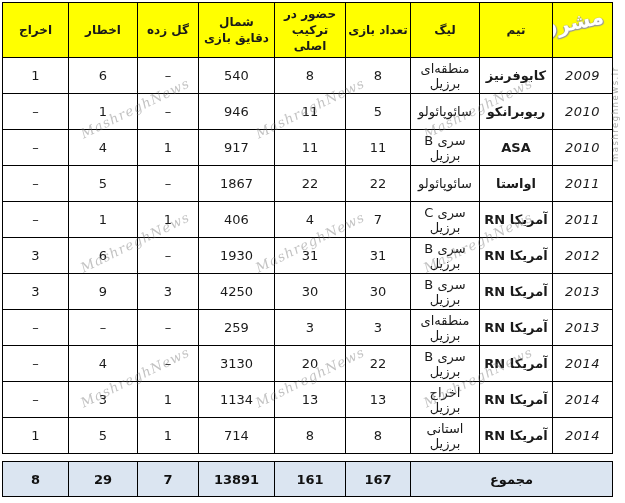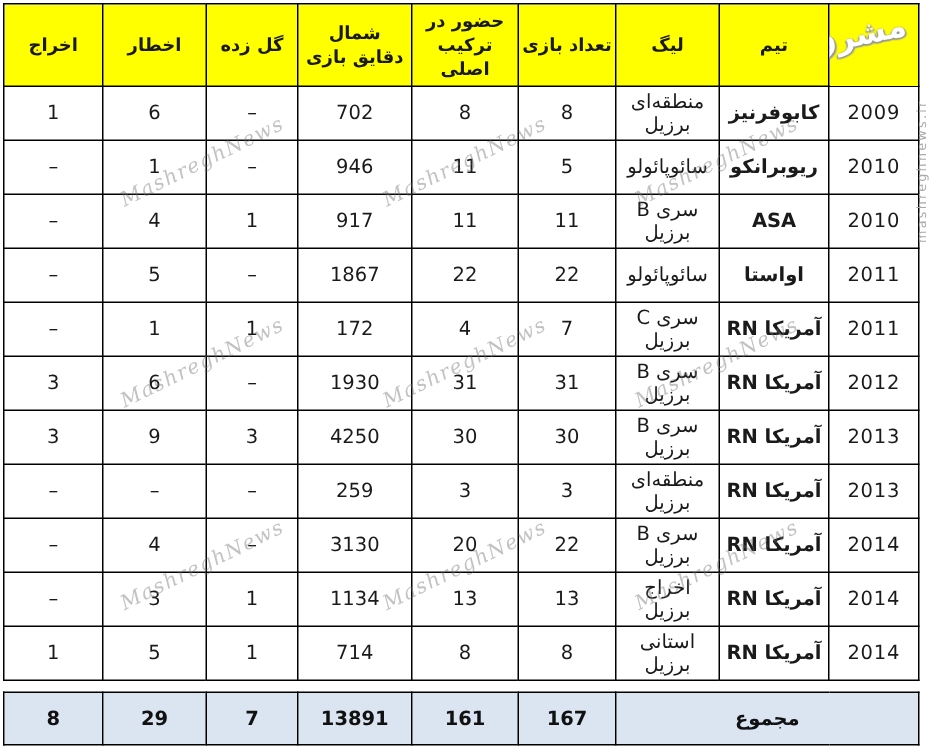--- a/index.html
+++ b/index.html
@@ -10,21 +10,21 @@
   table{border-collapse:collapse;table-layout:fixed;direction:rtl;}
   #main-table{position:absolute;top:2px;left:2px;width:610px;}
   #totals-table{position:absolute;top:461px;left:2px;width:610px;}
   th,td{border:1px solid #000;text-align:center;vertical-align:middle;padding:0 2px;overflow:hidden;}
   #main-table th{
     background:#ffff00;height:54px;font-weight:bold;font-size:12px;line-height:1.35;color:#1a1a1a;
   }
   #main-table td{height:35px;font-size:13px;color:#1a1a1a;background:#fff;}
   td.col-team{font-weight:bold;font-size:12.5px;}
   td.col-league{font-size:10.5px;color:#222;}
-  td.col-year{font-size:13px;letter-spacing:.5px;}
+  td.col-year{font-size:13px;letter-spacing:.5px;font-style:italic;}
   #totals-table td{height:34px;background:#dbe5f1;font-weight:bold;font-size:13px;color:#111;}
   
   th.col-year{position:relative;}
   .logo{
     position:absolute;top:8px;right:8px;width:46px;text-align:center;
     font-size:21px;font-weight:bold;color:#fff;transform:rotate(-12deg);
     text-shadow:0 0 1px #8a8a8a,1px 1px 1px #9a9a9a,-1px 1px 1px #9a9a9a;
     font-family:"DejaVu Sans",sans-serif;line-height:1;
   }
   
@@ -73,21 +73,21 @@
         <th>اخراج</th>
       </tr>
     </thead>
     <tbody>
         <tr>
           <td class="col-year">2009</td>
           <td class="col-team">کابوفرنیز</td>
           <td class="col-league">منطقه‌ای برزیل</td>
           <td class="col-games">8</td>
           <td class="col-starting">8</td>
-          <td class="col-minutes">702</td>
+          <td class="col-minutes">540</td>
           <td class="col-goals">–</td>
           <td class="col-yellow">6</td>
           <td class="col-red">1</td>
         </tr>
         <tr>
           <td class="col-year">2010</td>
           <td class="col-team">ریوبرانکو</td>
           <td class="col-league">سائوپائولو</td>
           <td class="col-games">5</td>
           <td class="col-starting">11</td>
@@ -117,21 +117,21 @@
           <td class="col-goals">–</td>
           <td class="col-yellow">5</td>
           <td class="col-red">–</td>
         </tr>
         <tr>
           <td class="col-year">2011</td>
           <td class="col-team">آمریکا RN</td>
           <td class="col-league">سری C برزیل</td>
           <td class="col-games">7</td>
           <td class="col-starting">4</td>
-          <td class="col-minutes">172</td>
+          <td class="col-minutes">406</td>
           <td class="col-goals">1</td>
           <td class="col-yellow">1</td>
           <td class="col-red">–</td>
         </tr>
         <tr>
           <td class="col-year">2012</td>
           <td class="col-team">آمریکا RN</td>
           <td class="col-league">سری B برزیل</td>
           <td class="col-games">31</td>
           <td class="col-starting">31</td>

